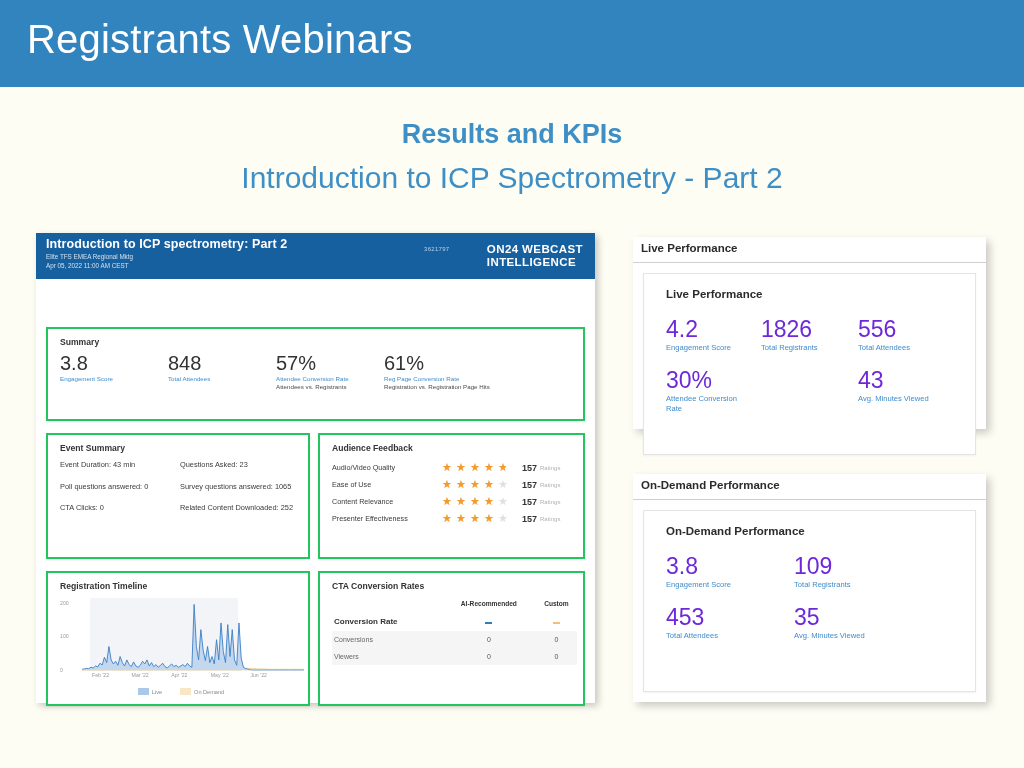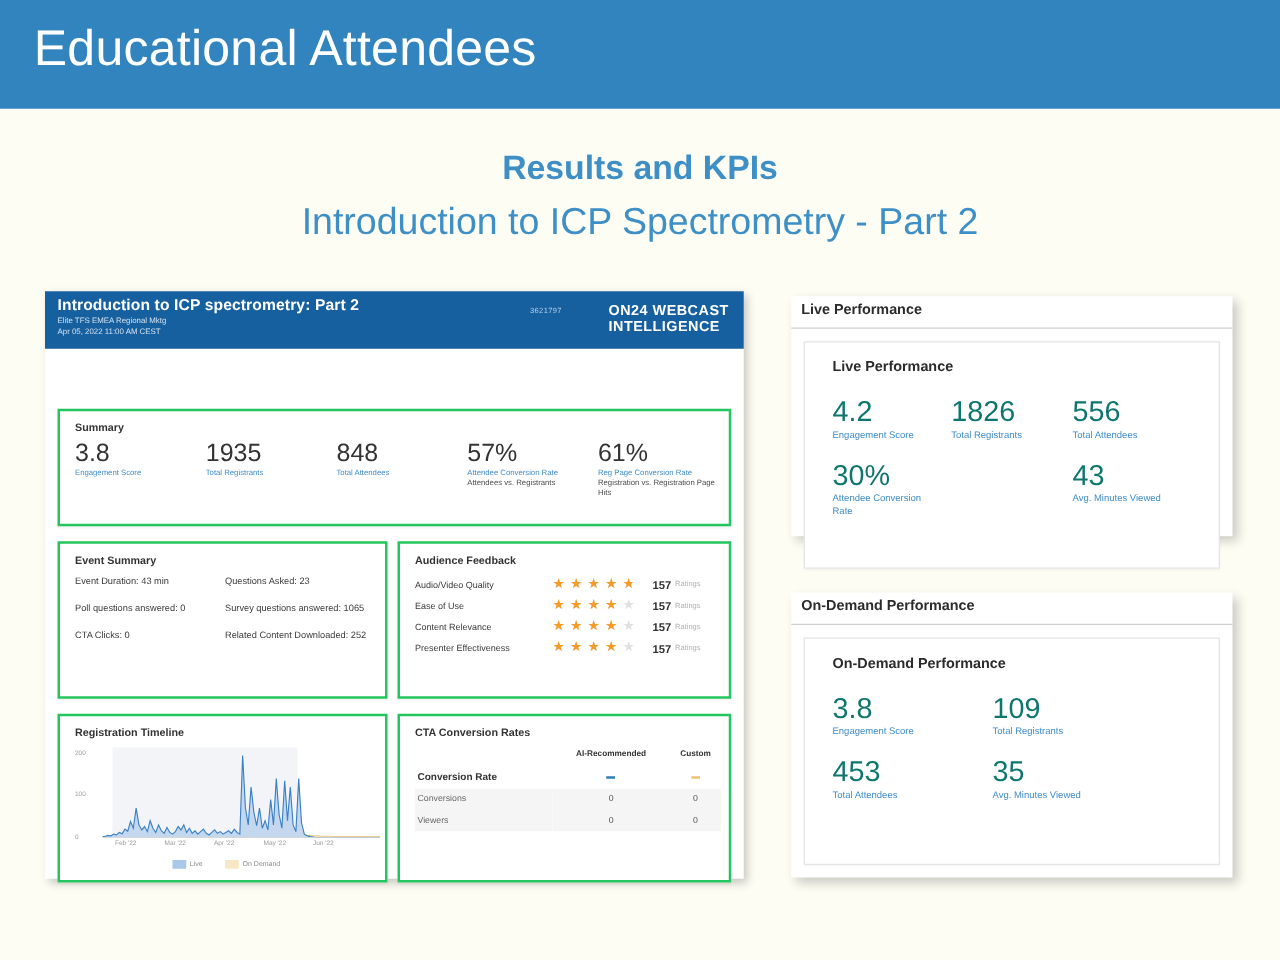--- a/index.html
+++ b/index.html
@@ -151,40 +151,40 @@
   }
   .groupbox .gb-body { padding: 10px 10px 10px 10px; }
   .perf-card {
     border: 1px solid #e4e4e4; background: #fff; height: 100%;
     box-shadow: 0 1px 2px rgba(0,0,0,0.05); padding: 14px 0 0 22px;
   }
   .perf-card .pc-title { font-size: 11.5px; font-weight: bold; color: #2b2b2b; }
   .perf-grid { margin-top: 16px; }
   .perf-row { display: flex; }
   .perf-cell { }
-  .perf-cell .val { font-size: 23px; color: #0f766e; font-weight: 400; line-height: 27px; }
+  .perf-cell .val { font-size: 23px; color: #6d28d9; font-weight: 400; line-height: 27px; }
   .perf-cell .lbl { font-size: 7.6px; color: #3f8ccb; line-height: 10px; }
 
   #live-performance-group {
     left: 633px; top: 237px; width: 353px; height: 192px;
     box-shadow: 4px 4px 8px rgba(0,0,0,0.20);
   }
   #ondemand-performance-group {
     left: 633px; top: 474px; width: 353px; height: 228px;
     box-shadow: 4px 4px 8px rgba(0,0,0,0.20);
   }
   #live-performance-group .perf-cell:nth-child(1) { width: 95px; }
   #live-performance-group .perf-cell:nth-child(2) { width: 97px; }
   #ondemand-performance-group .perf-cell:nth-child(1) { width: 128px; }
 </style>
 </head>
 <body>
 
 <div id="slide-header">
-  <div class="title">Educational Attendees</div>
+  <div class="title">Registrants Webinars</div>
 </div>
 
 <div id="slide-subtitle">
   <div class="line1">Results and KPIs</div>
   <div class="line2">Introduction to ICP Spectrometry - Part 2</div>
 </div>
 
 <div id="dashboard-card">
 
   <div id="dashboard-banner">
@@ -198,25 +198,20 @@
     </div>
   </div>
 
 
   <div id="summary-panel" class="panel">
     <div class="panel-title">Summary</div>
     <div id="summary-metrics">
       <div class="m">
         <div class="val">3.8</div>
         <div class="lbl">Engagement Score</div>
-        <div class="sub"></div>
-      </div>
-      <div class="m">
-        <div class="val">1935</div>
-        <div class="lbl">Total Registrants</div>
         <div class="sub"></div>
       </div>
       <div class="m">
         <div class="val">848</div>
         <div class="lbl">Total Attendees</div>
         <div class="sub"></div>
       </div>
       <div class="m">
         <div class="val">57%</div>
         <div class="lbl">Attendee Conversion Rate</div>

